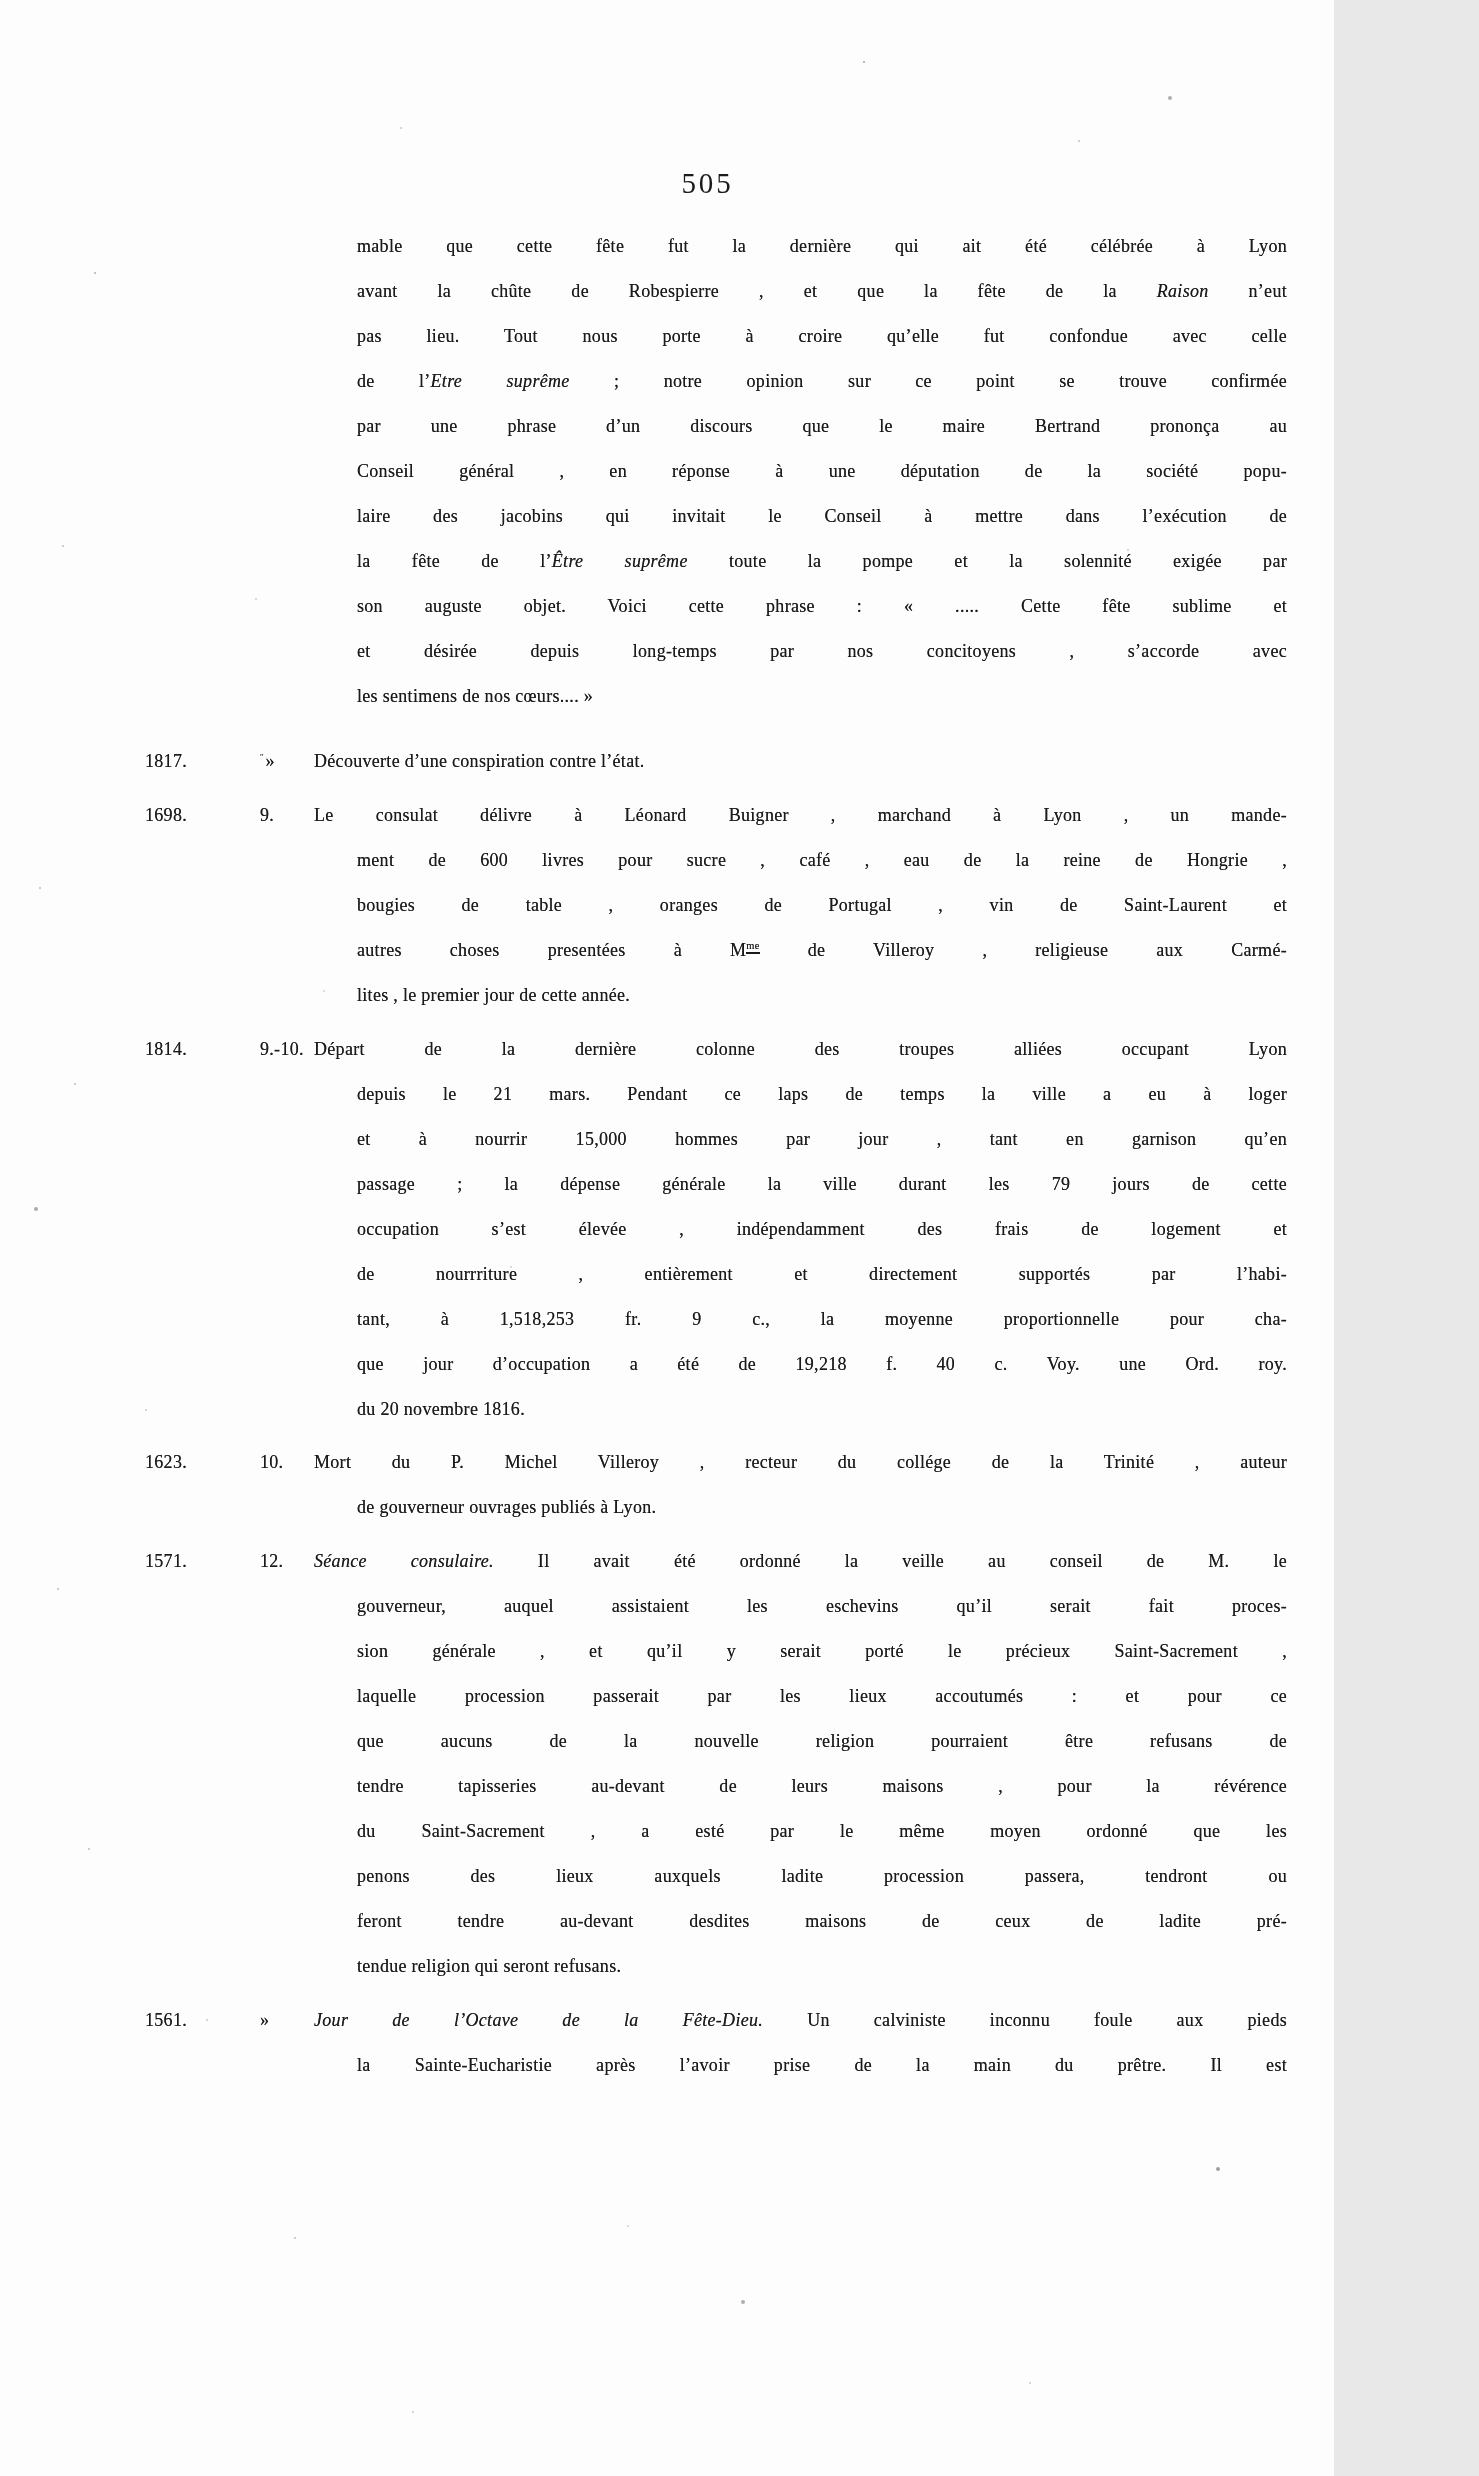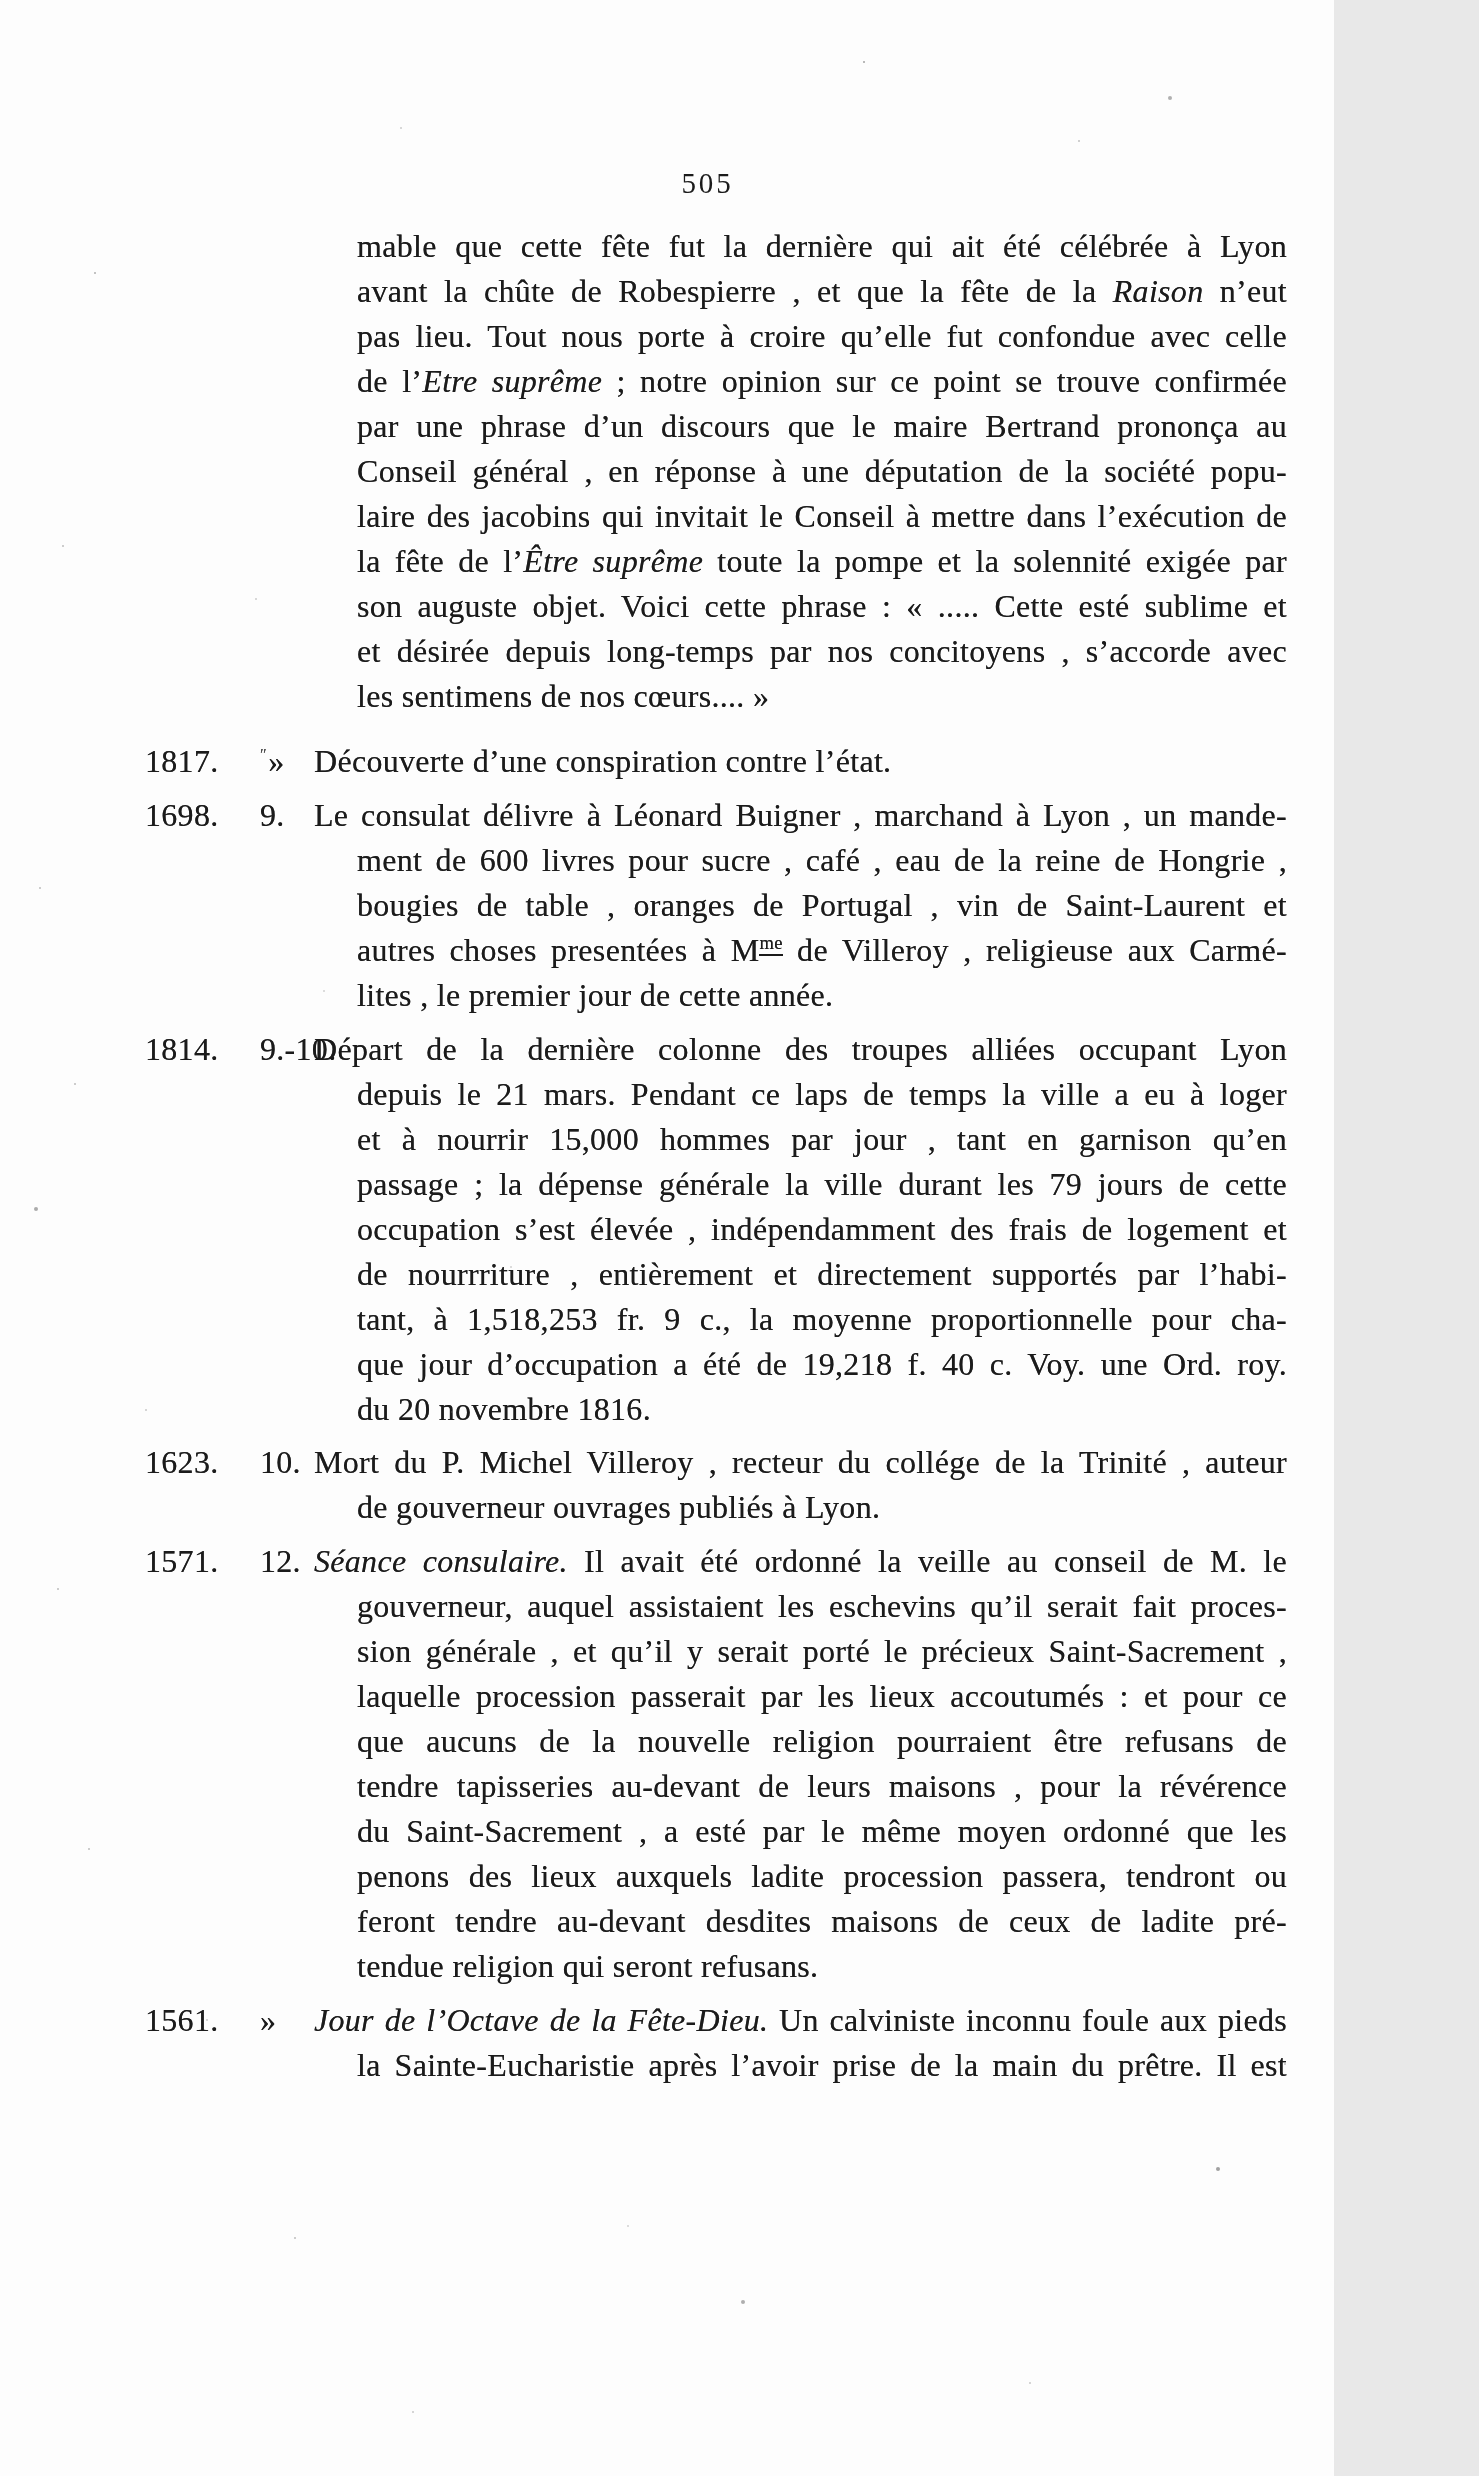--- a/index.html
+++ b/index.html
@@ -10,21 +10,21 @@
     color:var(--ink,#1b1b1b);
     font-family:"Liberation Serif","DejaVu Serif",serif;
     overflow:hidden;
   }
   .page-number{
     position:absolute;top:167px;left:0;width:1415px;
     text-align:center;font-size:29px;letter-spacing:2.9px;
   }
   .content{
     position:absolute;left:145px;top:224px;width:1142px;
-    font-size:32px;line-height:45px;
+    font-size:18px;line-height:45px;
     letter-spacing:0.3px;
     text-shadow:0 0 0.6px rgba(25,25,25,.75);
   }
   .intro{margin-left:212px;}
   .line{text-align:justify;text-align-last:justify;}
   .line.last{text-align-last:left;}
   .entries{margin-top:20px;}
   .entry{display:grid;grid-template-columns:115px 97px 1fr;margin-top:8.8px;}
   .entry:first-child{margin-top:0;}
   .entry .line.first{margin-left:-43px;}
@@ -63,21 +63,21 @@
   <div class="content">
     <div class="intro">
         <div class="line">mable que cette fête fut la dernière qui ait été célébrée à Lyon</div>
         <div class="line">avant la chûte de Robespierre , et que la fête de la <i>Raison</i> n’eut</div>
         <div class="line">pas lieu. Tout nous porte à croire qu’elle fut confondue avec celle</div>
         <div class="line">de l’<i>Etre suprême</i> ; notre opinion sur ce point se trouve confirmée</div>
         <div class="line">par une phrase d’un discours que le maire Bertrand prononça au</div>
         <div class="line">Conseil général , en réponse à une députation de la société popu-</div>
         <div class="line">laire des jacobins qui invitait le Conseil à mettre dans l’exécution de</div>
         <div class="line">la fête de l’<i>Être suprême</i> toute la pompe et la solennité exigée par</div>
-        <div class="line">son auguste objet. Voici cette phrase : « ..... Cette esté sublime et</div>
+        <div class="line">son auguste objet. Voici cette phrase : « ..... Cette fête sublime et</div>
         <div class="line">et désirée depuis long-temps par nos concitoyens , s’accorde avec</div>
         <div class="line last">les sentimens de nos cœurs.... »</div>
       </div>
     <div class="entries">
         <div class="entry">
           <span class="year">1817.</span>
           <span class="day"><sup class="daymark">ʺ</sup>»</span>
           <div class="entry-text">
             <div class="line first last">Découverte d’une conspiration contre l’état.</div>
           </div>

